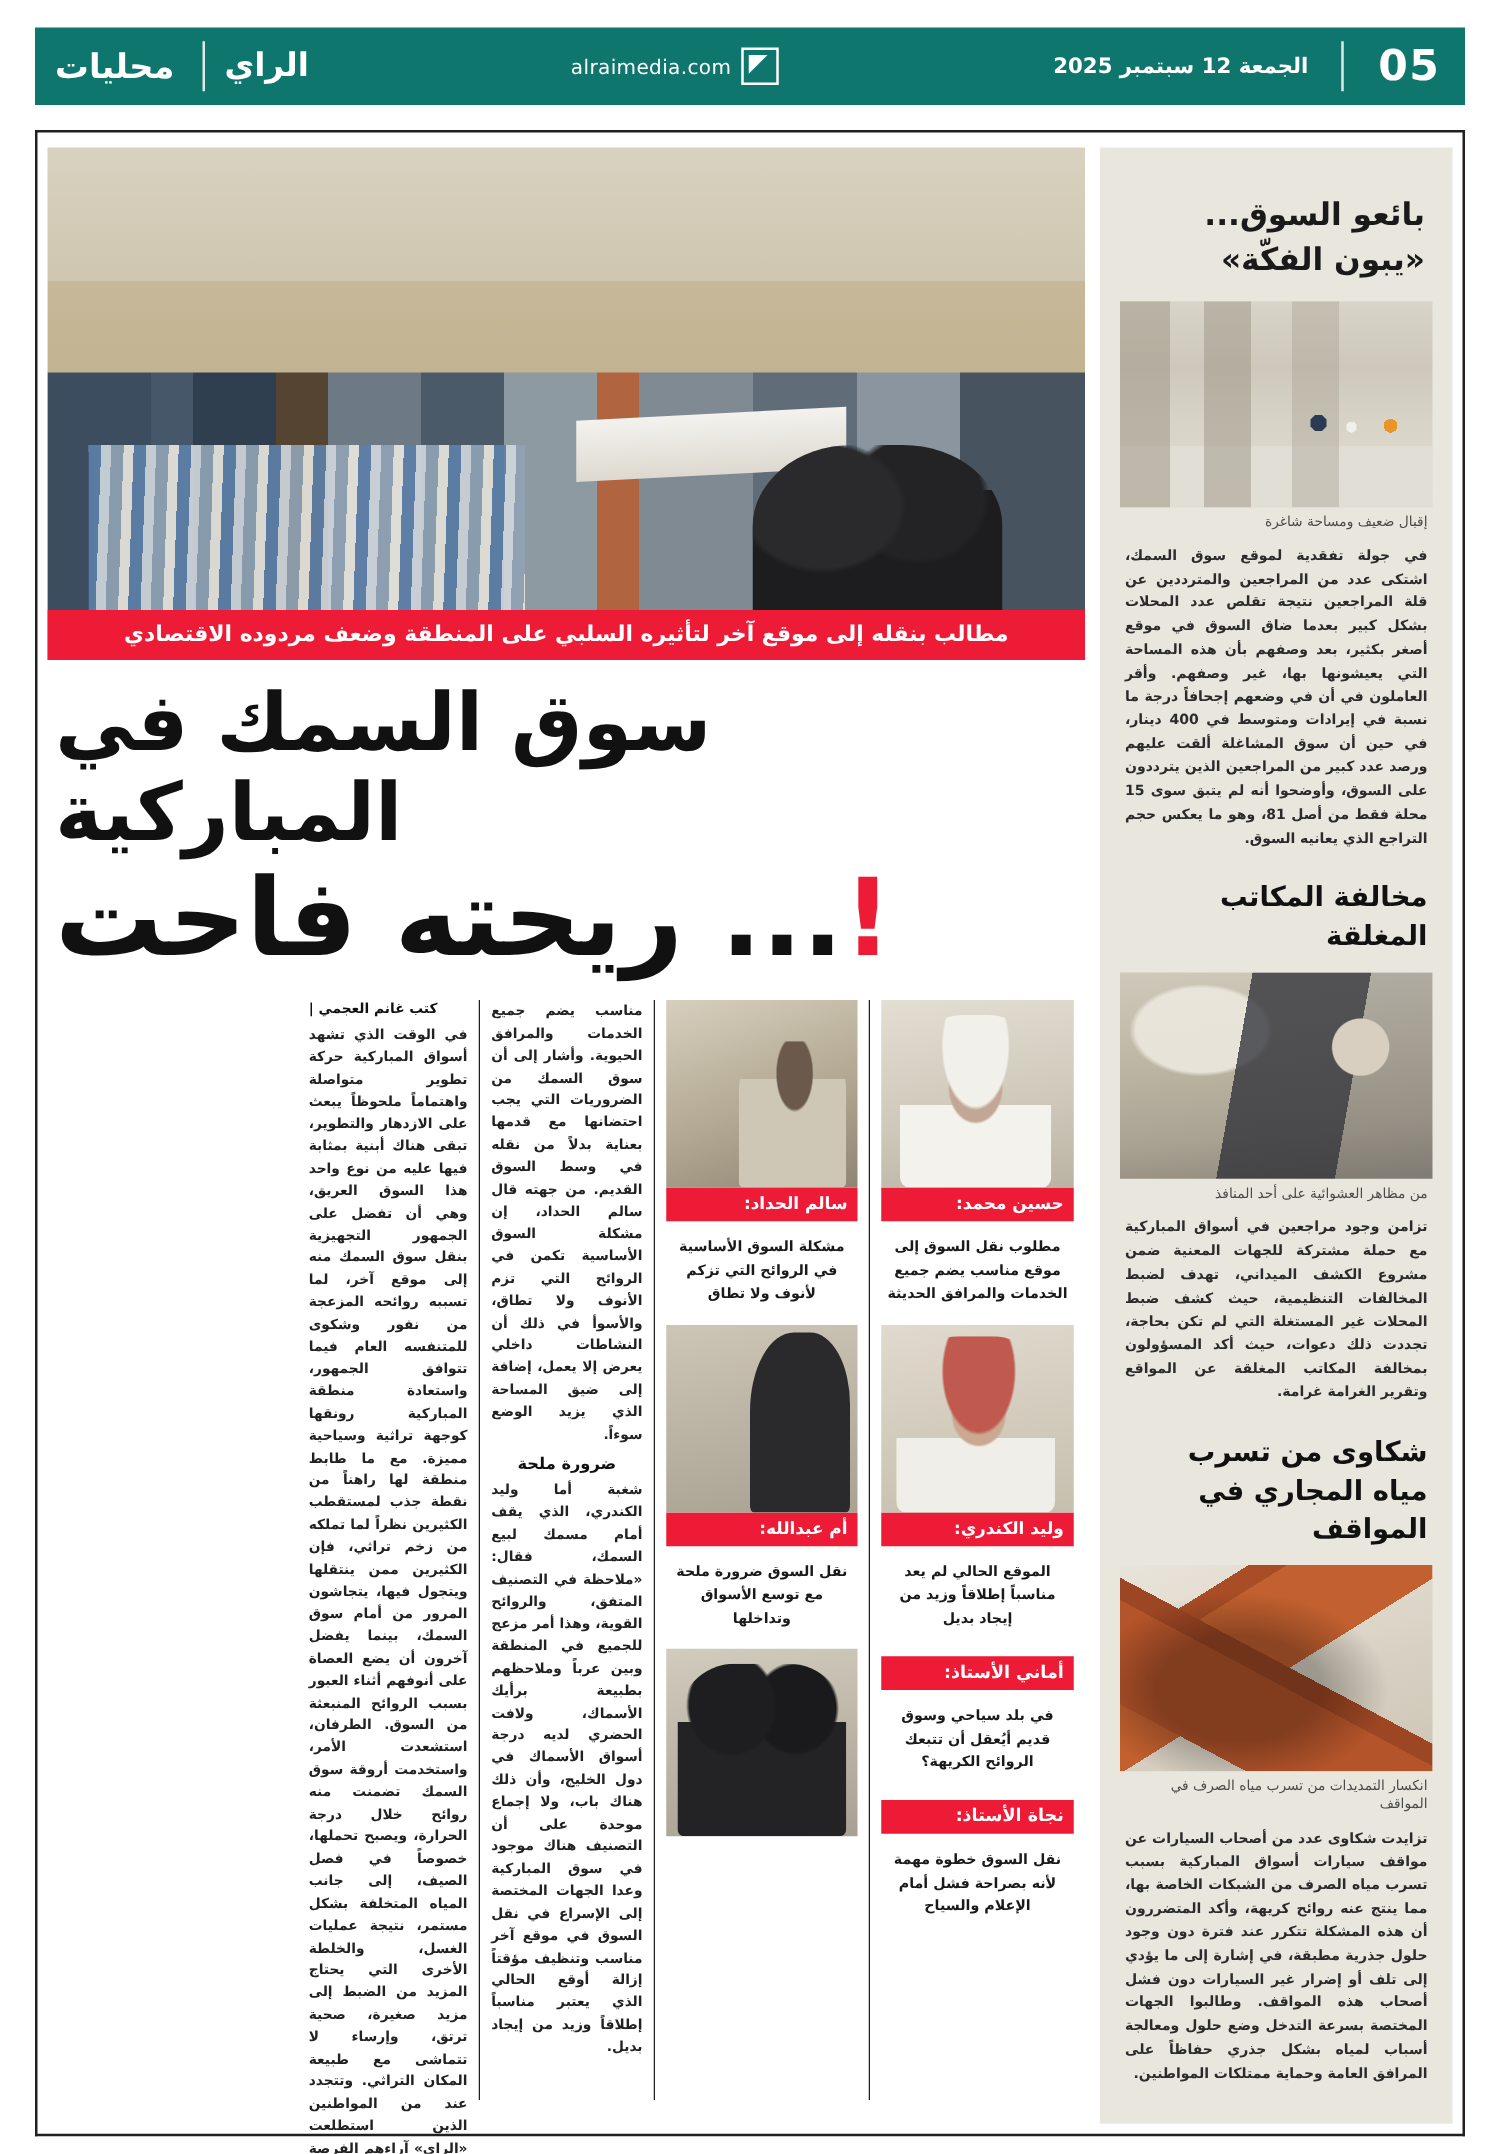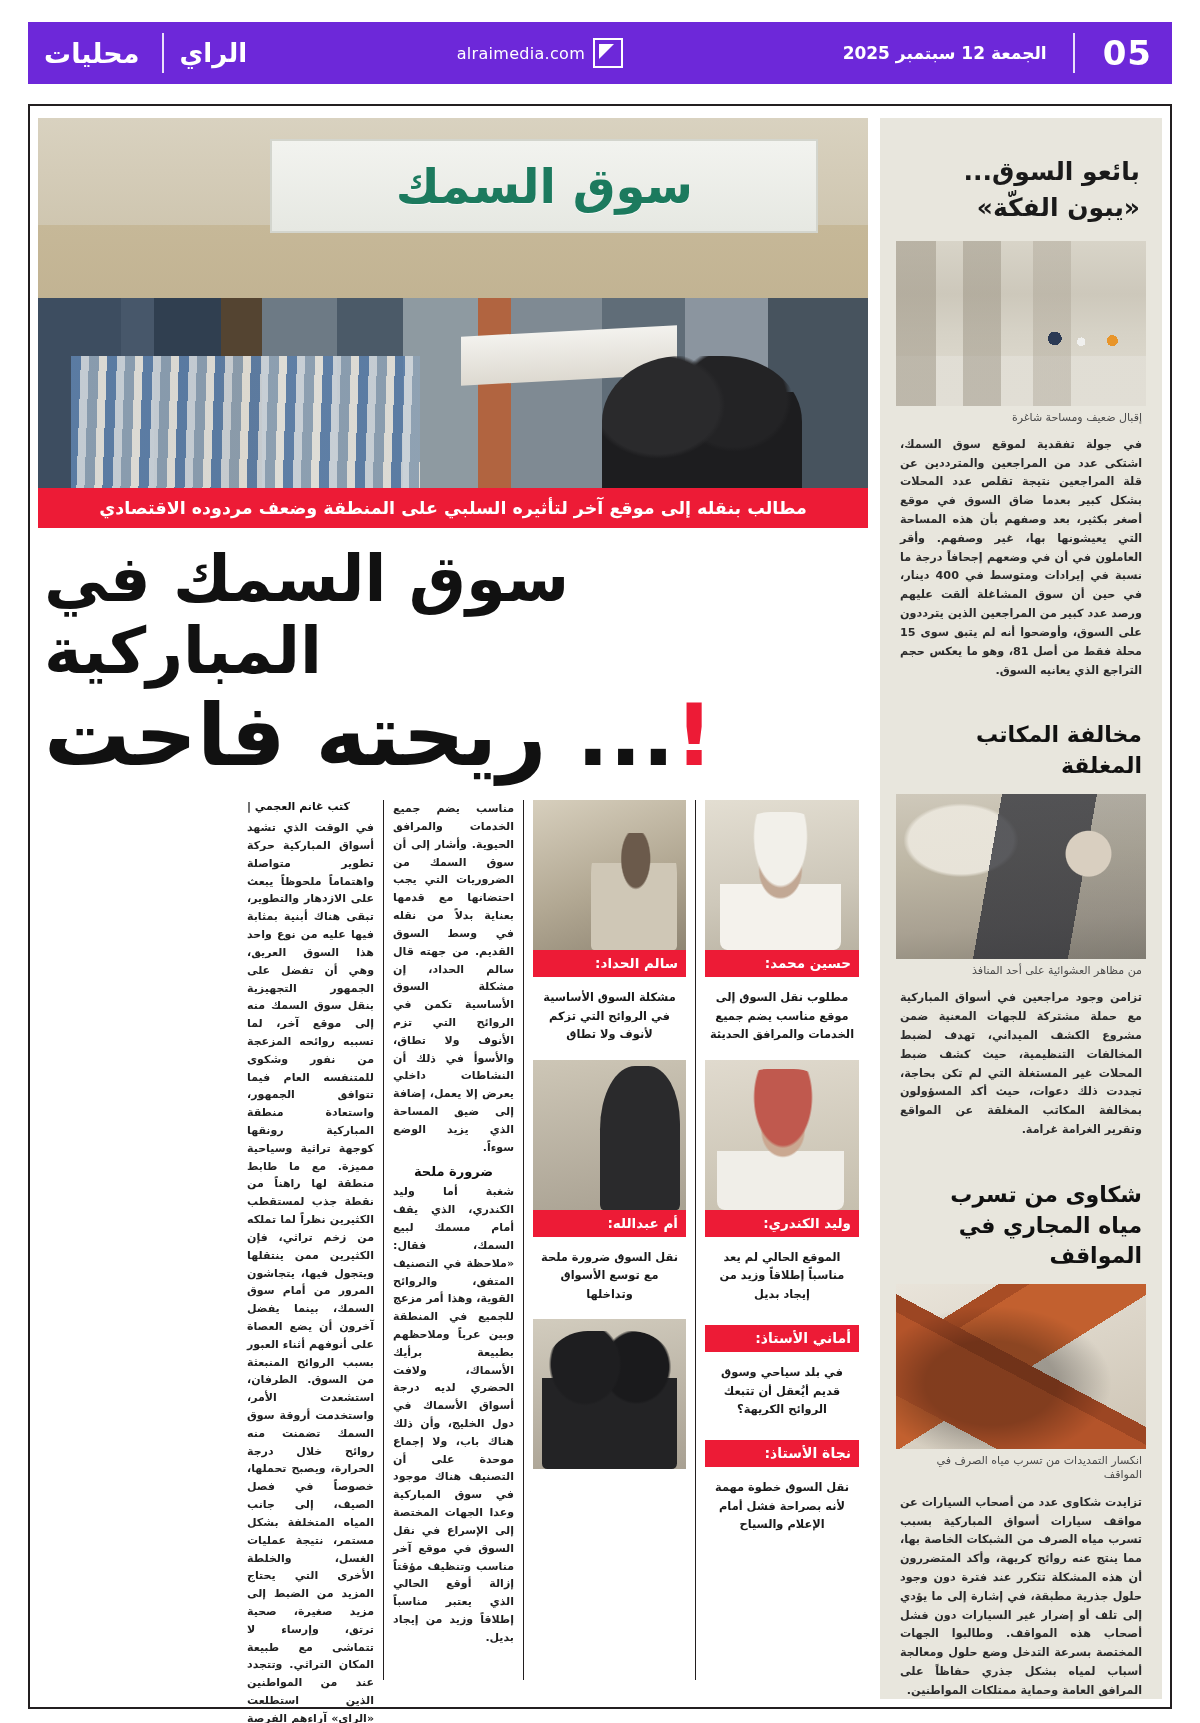--- a/index.html
+++ b/index.html
@@ -19,21 +19,21 @@
     height: 1723px;
     background: #ffffff;
     padding: 0;
   }
 
   
   .masthead {
     position: absolute;
     top: 22px; left: 28px; right: 28px;
     height: 62px;
-    background: #6d28d9;
+    background: #0f766e;
     display: flex;
     flex-direction: row-reverse;
     align-items: center;
     color: #fff;
     justify-content: center;
   }
   .mh-section {
     font-size: 27px;
     font-weight: bold;
     padding: 0 22px 0 16px;
@@ -201,21 +201,21 @@
     color: #2b2b2b;
     text-align: justify;
     padding: 2px 4px 14px 4px;
     font-weight: bold;
   }
   .sb-subhead {
     font-size: 22px;
     font-weight: bold;
     color: #111;
     line-height: 1.4;
-    margin: 26px 4px 12px 4px;
+    margin: 10px 4px 12px 4px;
   }
 
   
   .main {
     position: absolute;
     top: 118px;
     right: 332px;
     left: 38px;
     bottom: 24px;
   }
@@ -513,23 +513,20 @@
   <main class="main">
 
     <figure class="hero">
       <div class="hero-img"></div>
       <div class="hero-sky"></div>
       <div class="hero-wall"></div>
       <div class="hero-shops"></div>
       <div class="hero-cloth"></div>
       <div class="hero-awning"></div>
       <div class="hero-people"></div>
-      <div class="hero-signboard">
-        <span>سوق السمك</span>
-      </div>
       <figcaption class="hero-banner">مطالب بنقله إلى موقع آخر لتأثيره السلبي على المنطقة وضعف مردوده الاقتصادي</figcaption>
     </figure>
 
     <div class="headline-wrap">
       <div class="headline-1">سوق السمك في المباركية</div>
       <div class="headline-2">
         <span class="excl">!</span><span>... ريحته فاحت</span>
       </div>
     </div>
 

